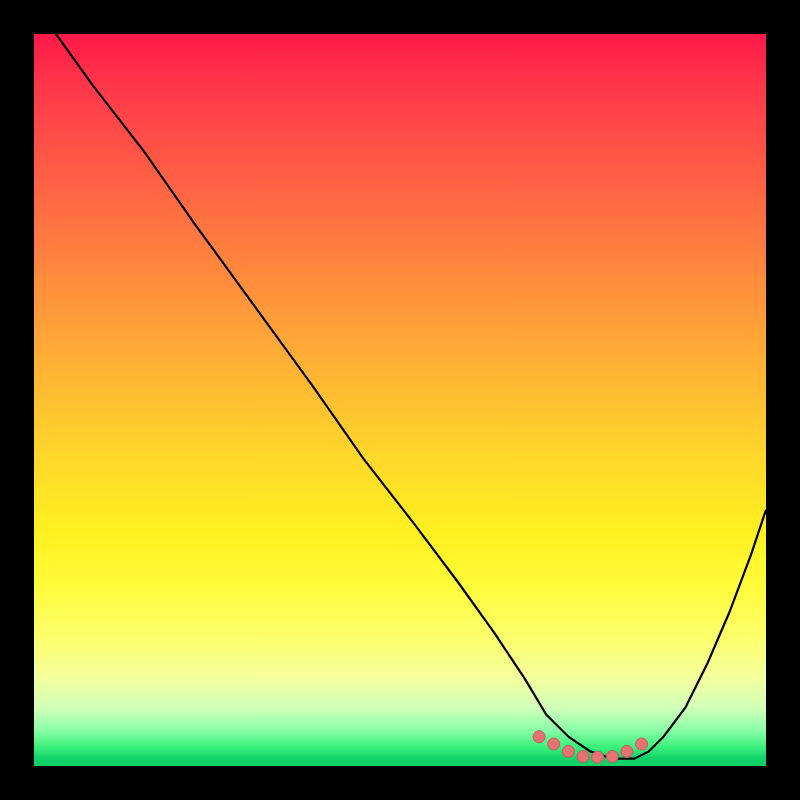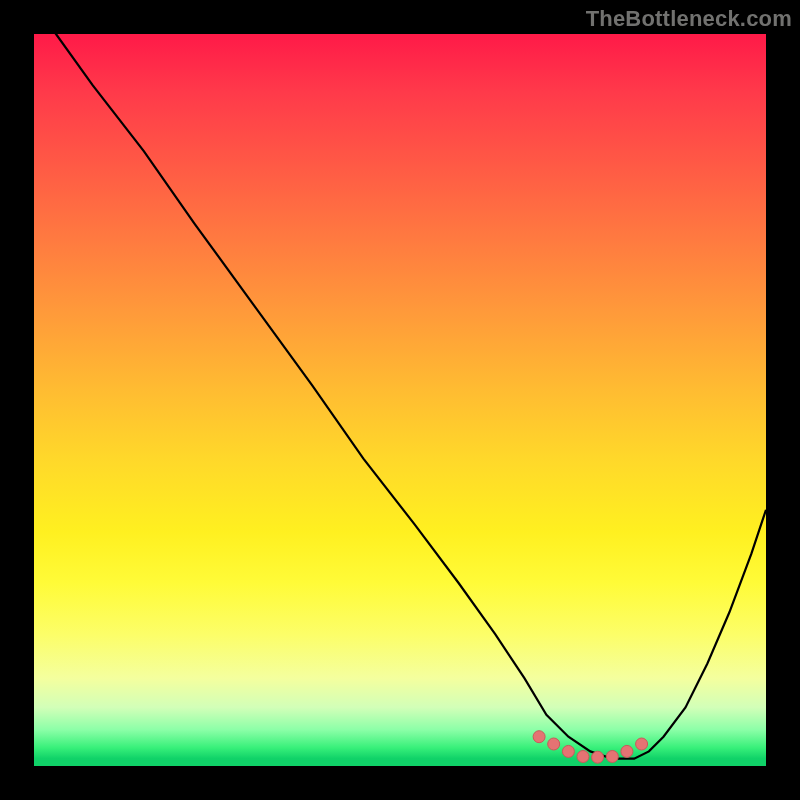--- a/index.html
+++ b/index.html
@@ -86,14 +86,13 @@
           <circle cx="534.4" cy="717.4" r="6" fill="#e57373" stroke="#c85a5a" stroke-width="1"></circle>
           <circle cx="549.0" cy="722.5" r="6" fill="#e57373" stroke="#c85a5a" stroke-width="1"></circle>
           <circle cx="563.6" cy="723.2" r="6" fill="#e57373" stroke="#c85a5a" stroke-width="1"></circle>
           <circle cx="578.3" cy="722.5" r="6" fill="#e57373" stroke="#c85a5a" stroke-width="1"></circle>
           <circle cx="592.9" cy="717.4" r="6" fill="#e57373" stroke="#c85a5a" stroke-width="1"></circle>
           <circle cx="607.6" cy="710.0" r="6" fill="#e57373" stroke="#c85a5a" stroke-width="1"></circle>
         </g>
     </svg>
   </div>
 
-  <div class="watermark">TheBottleneck.com</div>
 </div>
 
 </body></html>

